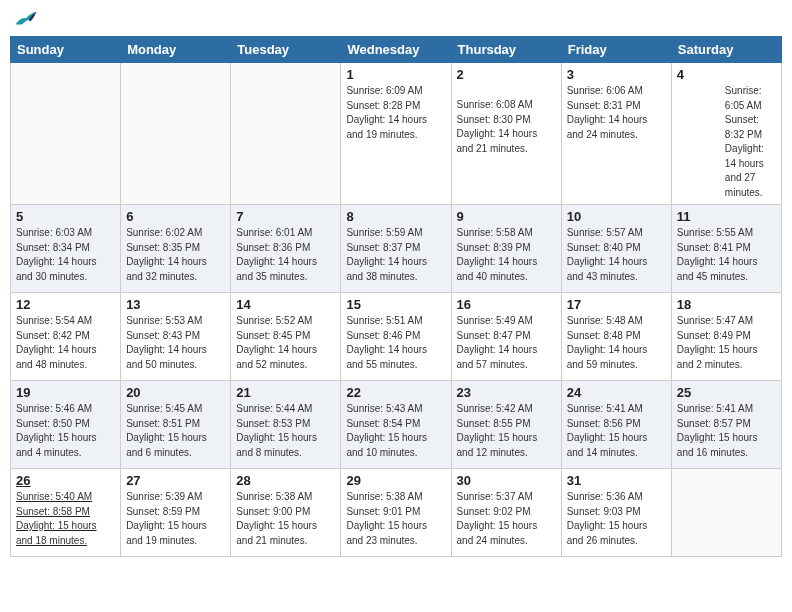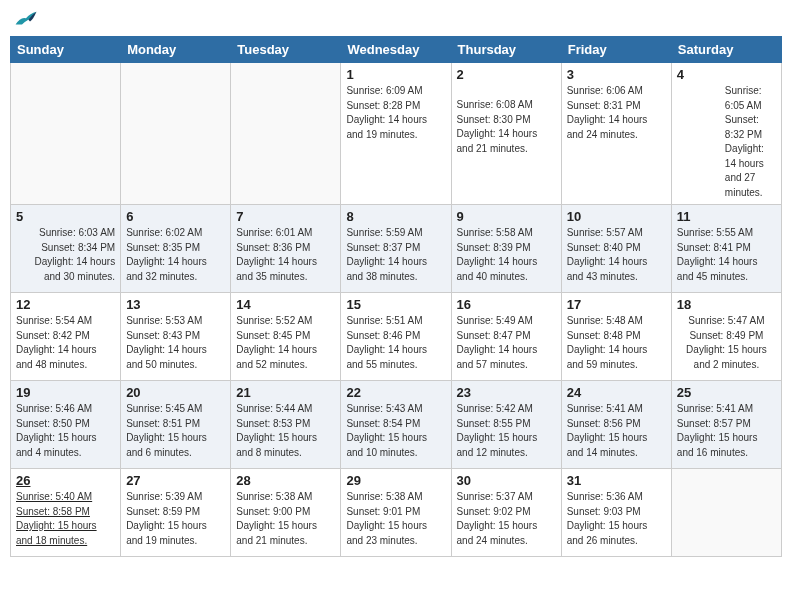--- a/index.html
+++ b/index.html
@@ -156,21 +156,21 @@
           <span class="day-num">4</span>
           <div class="day-info" style="white-space: pre-line; margin-left: 48px;">Sunrise: 6:05 AM
 Sunset: 8:32 PM
 Daylight: 14 hours
 and 27 minutes.</div>
         </td>
       </tr>
       <tr>
         <td style="background: rgb(238, 242, 247);">
           <span class="day-num">5</span>
-          <div class="day-info" style="white-space: pre-line; text-align: right;">Sunrise: 6:03 AM
+          <div class="day-info" style="white-space: pre-line;">Sunrise: 6:03 AM
 Sunset: 8:34 PM
 Daylight: 14 hours
 and 30 minutes.</div>
         </td>
         <td style="background: rgb(238, 242, 247);">
           <span class="day-num">6</span>
           <div class="day-info" style="white-space: pre-line;">Sunrise: 6:02 AM
 Sunset: 8:35 PM
 Daylight: 14 hours
 and 32 minutes.</div>
@@ -249,21 +249,21 @@
         </td>
         <td style="background: rgb(255, 255, 255);">
           <span class="day-num">17</span>
           <div class="day-info" style="white-space: pre-line;">Sunrise: 5:48 AM
 Sunset: 8:48 PM
 Daylight: 14 hours
 and 59 minutes.</div>
         </td>
         <td style="background: rgb(255, 255, 255);">
           <span class="day-num">18</span>
-          <div class="day-info" style="white-space: pre-line; text-align: center;">Sunrise: 5:47 AM
+          <div class="day-info" style="white-space: pre-line;">Sunrise: 5:47 AM
 Sunset: 8:49 PM
 Daylight: 15 hours
 and 2 minutes.</div>
         </td>
       </tr>
       <tr>
         <td style="background: rgb(238, 242, 247);">
           <span class="day-num">19</span>
           <div class="day-info" style="white-space: pre-line;">Sunrise: 5:46 AM
 Sunset: 8:50 PM

